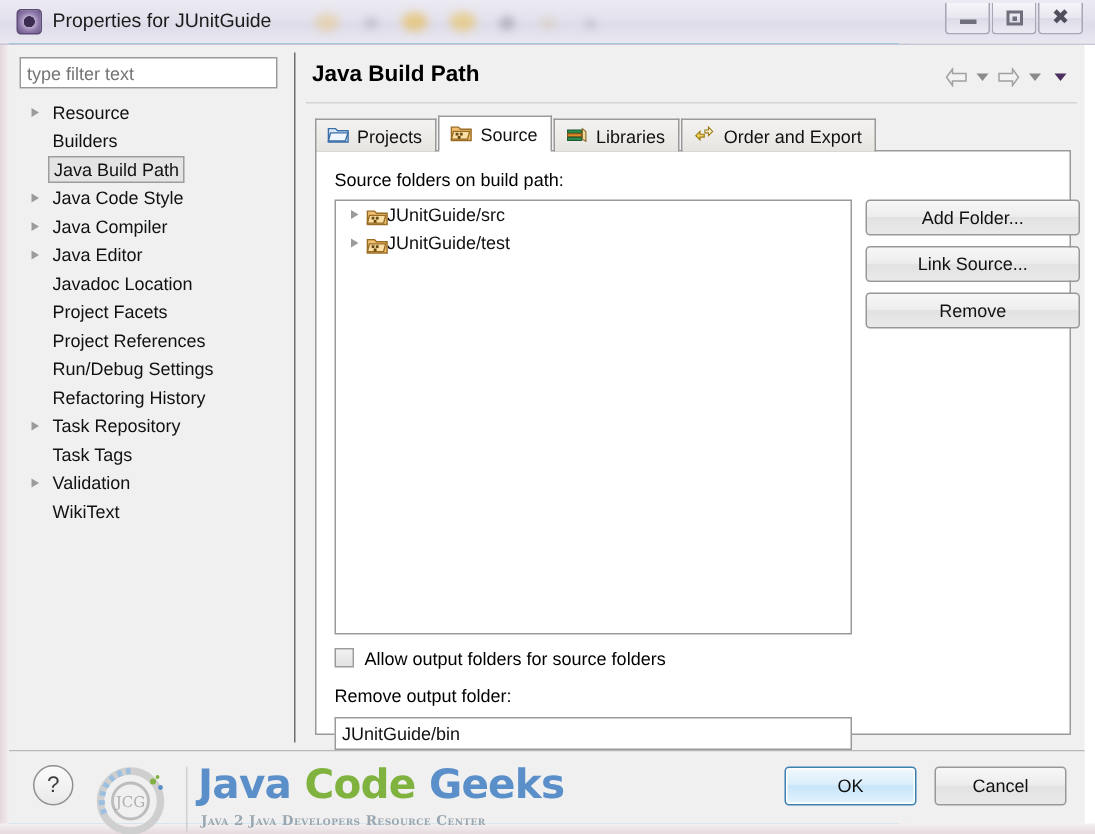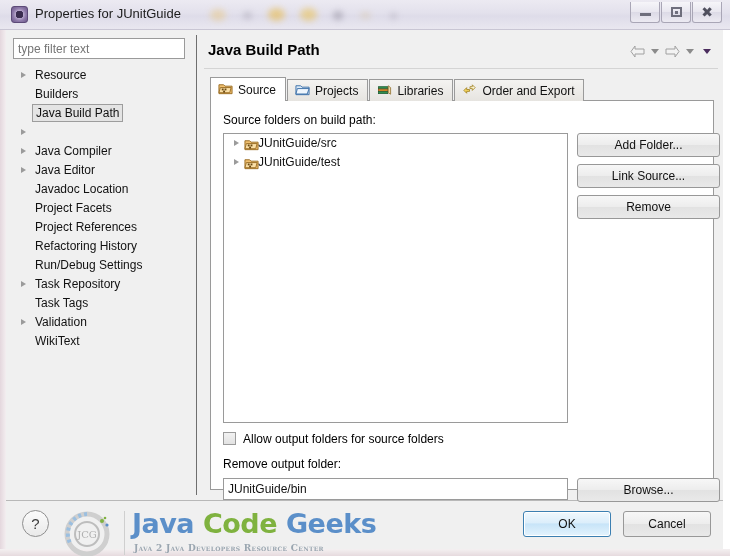--- a/index.html
+++ b/index.html
@@ -507,28 +507,28 @@
   </div>
 
   <div id="dialog">
 
     <div id="leftpane">
       <input id="filter-input" type="text" placeholder="type filter text" style="">
       <div id="tree">
           <div class="tnode"><span class="arrow"></span><span class="lbl">Resource</span></div>
           <div class="tnode"><span class="lbl">Builders</span></div>
           <div class="tnode sel"><span class="lbl">Java Build Path</span></div>
-          <div class="tnode"><span class="arrow"></span></div>
+          <div class="tnode"><span class="arrow"></span><span class="lbl">Java Code Style</span></div>
           <div class="tnode"><span class="arrow"></span><span class="lbl">Java Compiler</span></div>
           <div class="tnode"><span class="arrow"></span><span class="lbl">Java Editor</span></div>
           <div class="tnode"><span class="lbl">Javadoc Location</span></div>
           <div class="tnode"><span class="lbl">Project Facets</span></div>
           <div class="tnode"><span class="lbl">Project References</span></div>
+          <div class="tnode"><span class="lbl">Run/Debug Settings</span></div>
           <div class="tnode"><span class="lbl">Refactoring History</span></div>
-          <div class="tnode"><span class="lbl">Run/Debug Settings</span></div>
           <div class="tnode"><span class="arrow"></span><span class="lbl">Task Repository</span></div>
           <div class="tnode"><span class="lbl">Task Tags</span></div>
           <div class="tnode"><span class="arrow"></span><span class="lbl">Validation</span></div>
           <div class="tnode"><span class="lbl">WikiText</span></div>
         </div>
     </div>
 
     <div id="divider"></div>
 
     <div id="rightpane">
@@ -547,36 +547,36 @@
             <polygon points="10,1 10,4 1,4 1,9 10,9 10,12 14,6.5" fill="#f2f2f2" stroke="#a0a0a0" stroke-width="1"></polygon>
           </svg>
         </div>
         <div class="navcaret"></div>
         <div class="navcaret dark"></div>
       </div>
 
       <div id="titlerule"></div>
 
       <div id="tabs">
+          <div class="tab">
+            <span><svg width="15" height="15" viewBox="0 0 16 16">
+                <path d="M1 4 L6 4 L7.5 5.5 L15 5.5 L15 13.5 L1 13.5 Z" fill="#dceaf8" stroke="#3b6fa8" stroke-width="1"></path>
+                <path d="M2.5 7 L15 7 L13 12.8 L1 12.8 Z" fill="#eff6fd" stroke="#3b6fa8" stroke-width="1"></path>
+              </svg></span>
+            <span>Projects</span>
+          </div>
           <div class="tab active">
             <span><svg width="15" height="15" viewBox="0 0 16 16">
                 <path d="M1 4 L6 4 L7.5 5.5 L15 5.5 L15 13.5 L1 13.5 Z" fill="#f0c070" stroke="#9a6d24" stroke-width="1"></path>
                 <path d="M2.5 7 L14 7 L12.5 12.5 L1 12.5 Z" fill="#fadfa6" stroke="#9a6d24" stroke-width="1"></path>
                 <rect x="4" y="8" width="2" height="2" fill="#6b4a12"></rect>
                 <rect x="7" y="8" width="2" height="2" fill="#6b4a12"></rect>
                 <rect x="5.5" y="10.3" width="2" height="2" fill="#6b4a12"></rect>
               </svg></span>
             <span>Source</span>
-          </div>
-          <div class="tab">
-            <span><svg width="15" height="15" viewBox="0 0 16 16">
-                <path d="M1 4 L6 4 L7.5 5.5 L15 5.5 L15 13.5 L1 13.5 Z" fill="#dceaf8" stroke="#3b6fa8" stroke-width="1"></path>
-                <path d="M2.5 7 L15 7 L13 12.8 L1 12.8 Z" fill="#eff6fd" stroke="#3b6fa8" stroke-width="1"></path>
-              </svg></span>
-            <span>Projects</span>
           </div>
           <div class="tab">
             <span><svg width="15" height="15" viewBox="0 0 16 16">
                 <rect x="1.5" y="5" width="10" height="2.2" fill="#2f8f4e" stroke="#1d5c32" stroke-width=".8"></rect>
                 <rect x="1.5" y="7.6" width="10" height="2.2" fill="#e08b2a" stroke="#8a5212" stroke-width=".8"></rect>
                 <rect x="1.5" y="10.2" width="10" height="2.2" fill="#2f8f4e" stroke="#1d5c32" stroke-width=".8"></rect>
                 <path d="M12 4 L14.5 6 L14.5 13 L12 11.5 Z" fill="#f0d9a0" stroke="#8a6a28" stroke-width=".8"></path>
               </svg></span>
             <span>Libraries</span>
           </div>
@@ -618,21 +618,20 @@
 
         <div id="allowcb-row">
           <span class="cbox"></span>
           <span>Allow output folders for source folders</span>
         </div>
 
         <div id="defout-label">Remove output folder:</div>
 
         <input id="defout-input" type="text" value="JUnitGuide/bin" style="">
 
-        <button class="btn" id="browse-btn">Browse...</button>
       </div>
     </div>
 
     <div id="footer-rule"></div>
     <div id="footer">
       <div id="help-btn">?</div>
       <button id="ok-btn">OK</button>
       <button id="cancel-btn">Cancel</button>
     </div>
 

